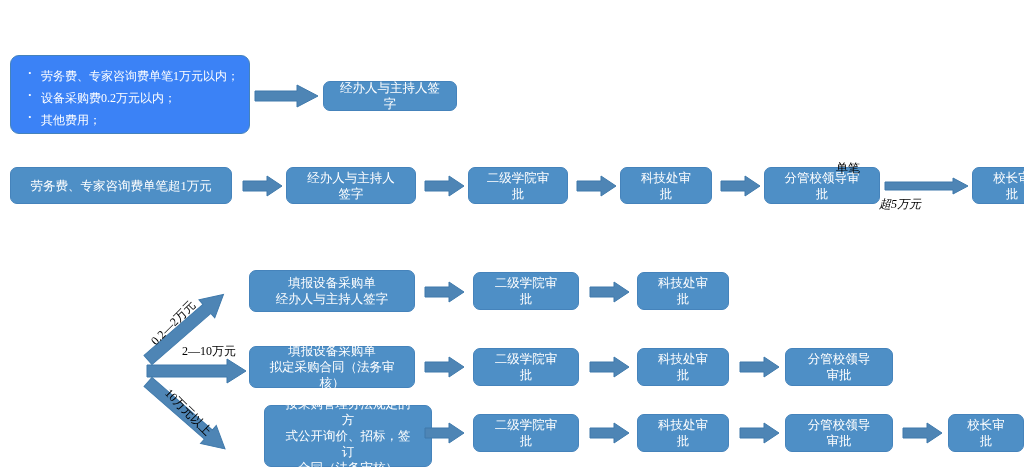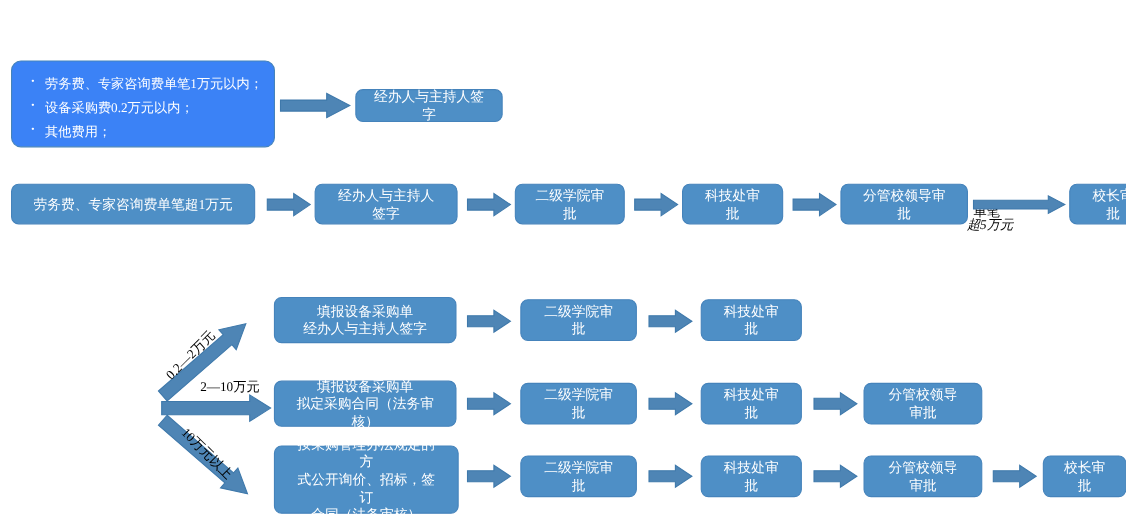--- a/index.html
+++ b/index.html
@@ -169,21 +169,21 @@
   <div class="arrow" style="left:721px; top:176px;">
     <svg width="40" height="20" viewBox="0 0 40 20">
       <polygon points="0,5 24,5 24,0 39,10 24,20 24,15 0,15" fill="#4e85b5" stroke="#3f79ab" stroke-width="1"></polygon>
     </svg>
   </div>
 
   <div class="node" style="left:764px; top:167px; width:116px; height:37px;">
     <span>分管校领导审批</span>
   </div>
 
-  <div class="edge-label" style="left:885px; top:161px;margin-top:24px;">单笔</div>
+  <div class="edge-label" style="left:836px; top:161px;">单笔</div>
 
   <div class="arrow" style="left:885px; top:178px;">
     <svg width="84" height="16" viewBox="0 0 84 16">
       <polygon points="0,4 68,4 68,0 83,8 68,16 68,12 0,12" fill="#4e85b5" stroke="#3f79ab" stroke-width="1"></polygon>
     </svg>
   </div>
 
   <div class="edge-label" style="left:879px; top:197px;font-style:italic;">超5万元</div>
 
   <div class="node" style="left:972px; top:167px; width:80px; height:37px;">
@@ -259,21 +259,21 @@
   </div>
   <div class="arrow" style="left:740px; top:357px;">
     <svg width="40" height="20" viewBox="0 0 40 20">
       <polygon points="0,5 24,5 24,0 39,10 24,20 24,15 0,15" fill="#4e85b5" stroke="#3f79ab" stroke-width="1"></polygon>
     </svg>
   </div>
   <div class="node" style="left:785px; top:348px; width:108px; height:38px;">
     <span>分管校领导审批</span>
   </div>
 
-  <div class="node" style="left:249px; top:405px; width:168px; height:62px;font-family:Liberation Serif, serif;">
+  <div class="node" style="left:264px; top:405px; width:168px; height:62px;font-family:Liberation Serif, serif;">
     <span>按采购管理办法规定的方
 式公开询价、招标，签订
 合同（法务审核）</span>
   </div>
   <div class="arrow" style="left:425px; top:423px;">
     <svg width="40" height="20" viewBox="0 0 40 20">
       <polygon points="0,5 24,5 24,0 39,10 24,20 24,15 0,15" fill="#4e85b5" stroke="#3f79ab" stroke-width="1"></polygon>
     </svg>
   </div>
   <div class="node" style="left:473px; top:414px; width:106px; height:38px;">

